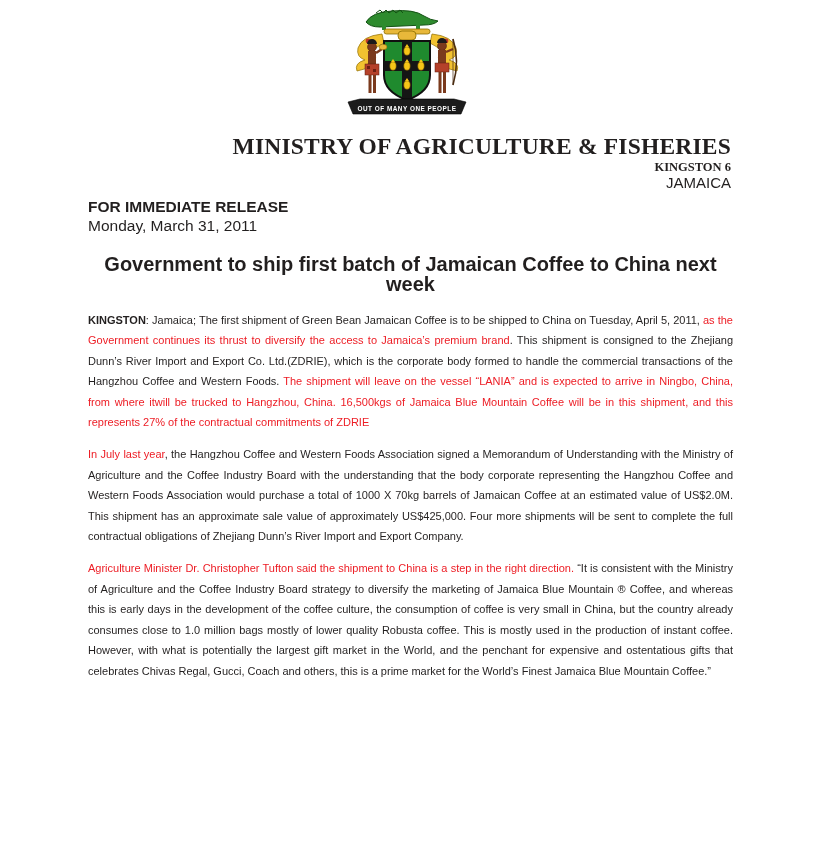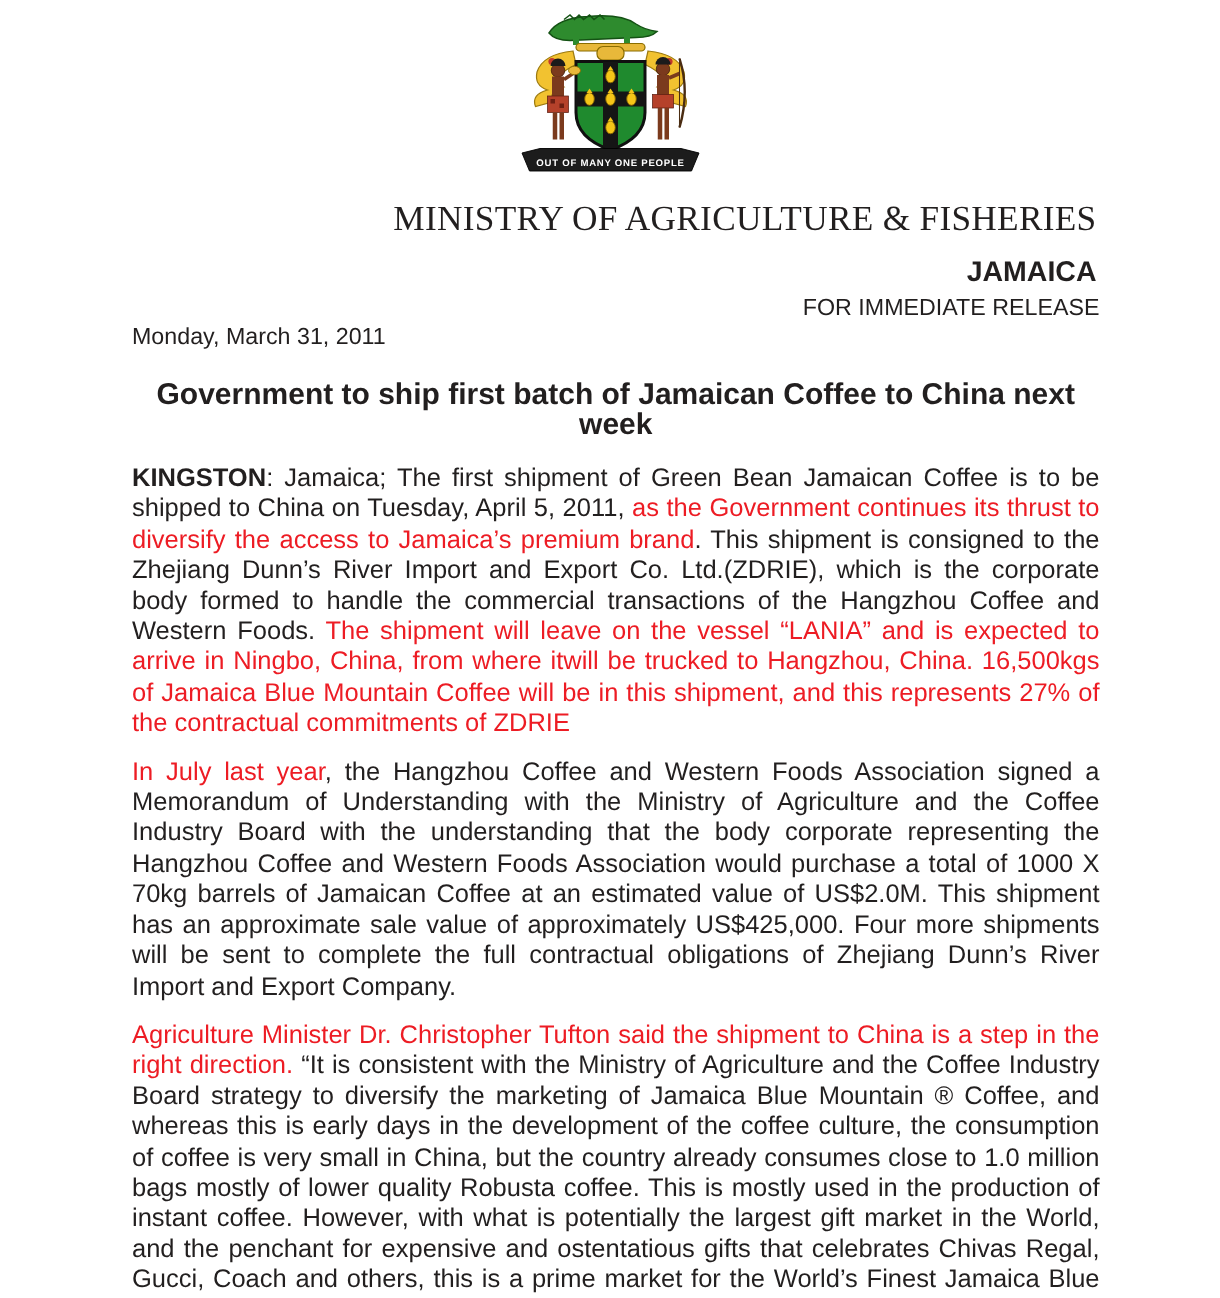--- a/index.html
+++ b/index.html
@@ -9,41 +9,41 @@
     font-family: "Liberation Sans", sans-serif;
     color: #221F1F;
   }
   .page { position: relative; width: 813px; height: 865px; overflow: hidden; background: #fff; }
 
   .logo-wrap { text-align: center; padding-top: 5px; line-height: 0; }
 
   .header-block { width: 643px; margin: 15px 0 0 88px; text-align: right; }
   .ministry {
     font-family: "Liberation Serif", serif;
-    font-weight: normal; font-size: 23.5px; line-height: 28px; letter-spacing: 0.2px;
+    font-weight: bold; font-size: 23.5px; line-height: 28px; letter-spacing: 0.2px;
   }
   .addr {
     font-family: "Liberation Serif", serif;
     font-weight: bold; font-size: 12.5px; line-height: 14px;
   }
-  .addr-country { font-weight: bold; font-size: 19px; line-height: 17px; margin-top: 13px; }
+  .addr-country { font-weight: normal; font-size: 15px; line-height: 17px; margin-top: 0; }
 
   .meta { width: 645px; margin: 6px 0 0 88px; }
-  .release-label { font-weight: normal; font-size: 15.5px; line-height: 19px; text-align: right; }
+  .release-label { font-weight: bold; font-size: 15.5px; line-height: 19px; }
   .date-line { font-size: 15.5px; line-height: 19px; }
 
   .headline {
     width: 645px; margin: 19px 0 0 88px;
     font-size: 20px; font-weight: bold; text-align: center; line-height: 20px;
   }
 
   .body-col { width: 645px; margin: 16px 0 0 88px; }
   p.body-p {
     margin: 0 0 12px 0;
-    font-size: 17px; line-height: 20.4px;
+    font-size: 11px; line-height: 20.4px;
     text-align: justify;
   }
   p.body-p:last-child { margin-bottom: 12px; }
   .red { color: #ED1C24; }
   .bold { font-weight: bold; }
 </style>
 </head>
 <body>
 
 <div class="page">
@@ -121,20 +121,21 @@
 
       <g>
         <path d="M16,97 l12,-3 h94 l12,3 l-5,12 h-108 z" fill="#1c1c1c" stroke="#000" stroke-width="0.6"></path>
         <text x="75" y="105.5" text-anchor="middle" font-size="6.4" font-weight="bold" font-family="Liberation Sans, sans-serif" fill="#ffffff" letter-spacing="0.5">OUT OF MANY ONE PEOPLE</text>
       </g>
     </svg>
   </div>
 
   <div class="header-block">
     <div class="ministry">MINISTRY OF AGRICULTURE &amp; FISHERIES</div>
+    <div class="addr">KINGSTON 6</div>
     <div class="addr-country">JAMAICA</div>
   </div>
 
   <div class="meta">
     <div class="release-label">FOR IMMEDIATE RELEASE</div>
     <div class="date-line">Monday, March 31, 2011</div>
   </div>
 
   <div class="headline">Government to ship first batch of Jamaican Coffee to China next week</div>
 

